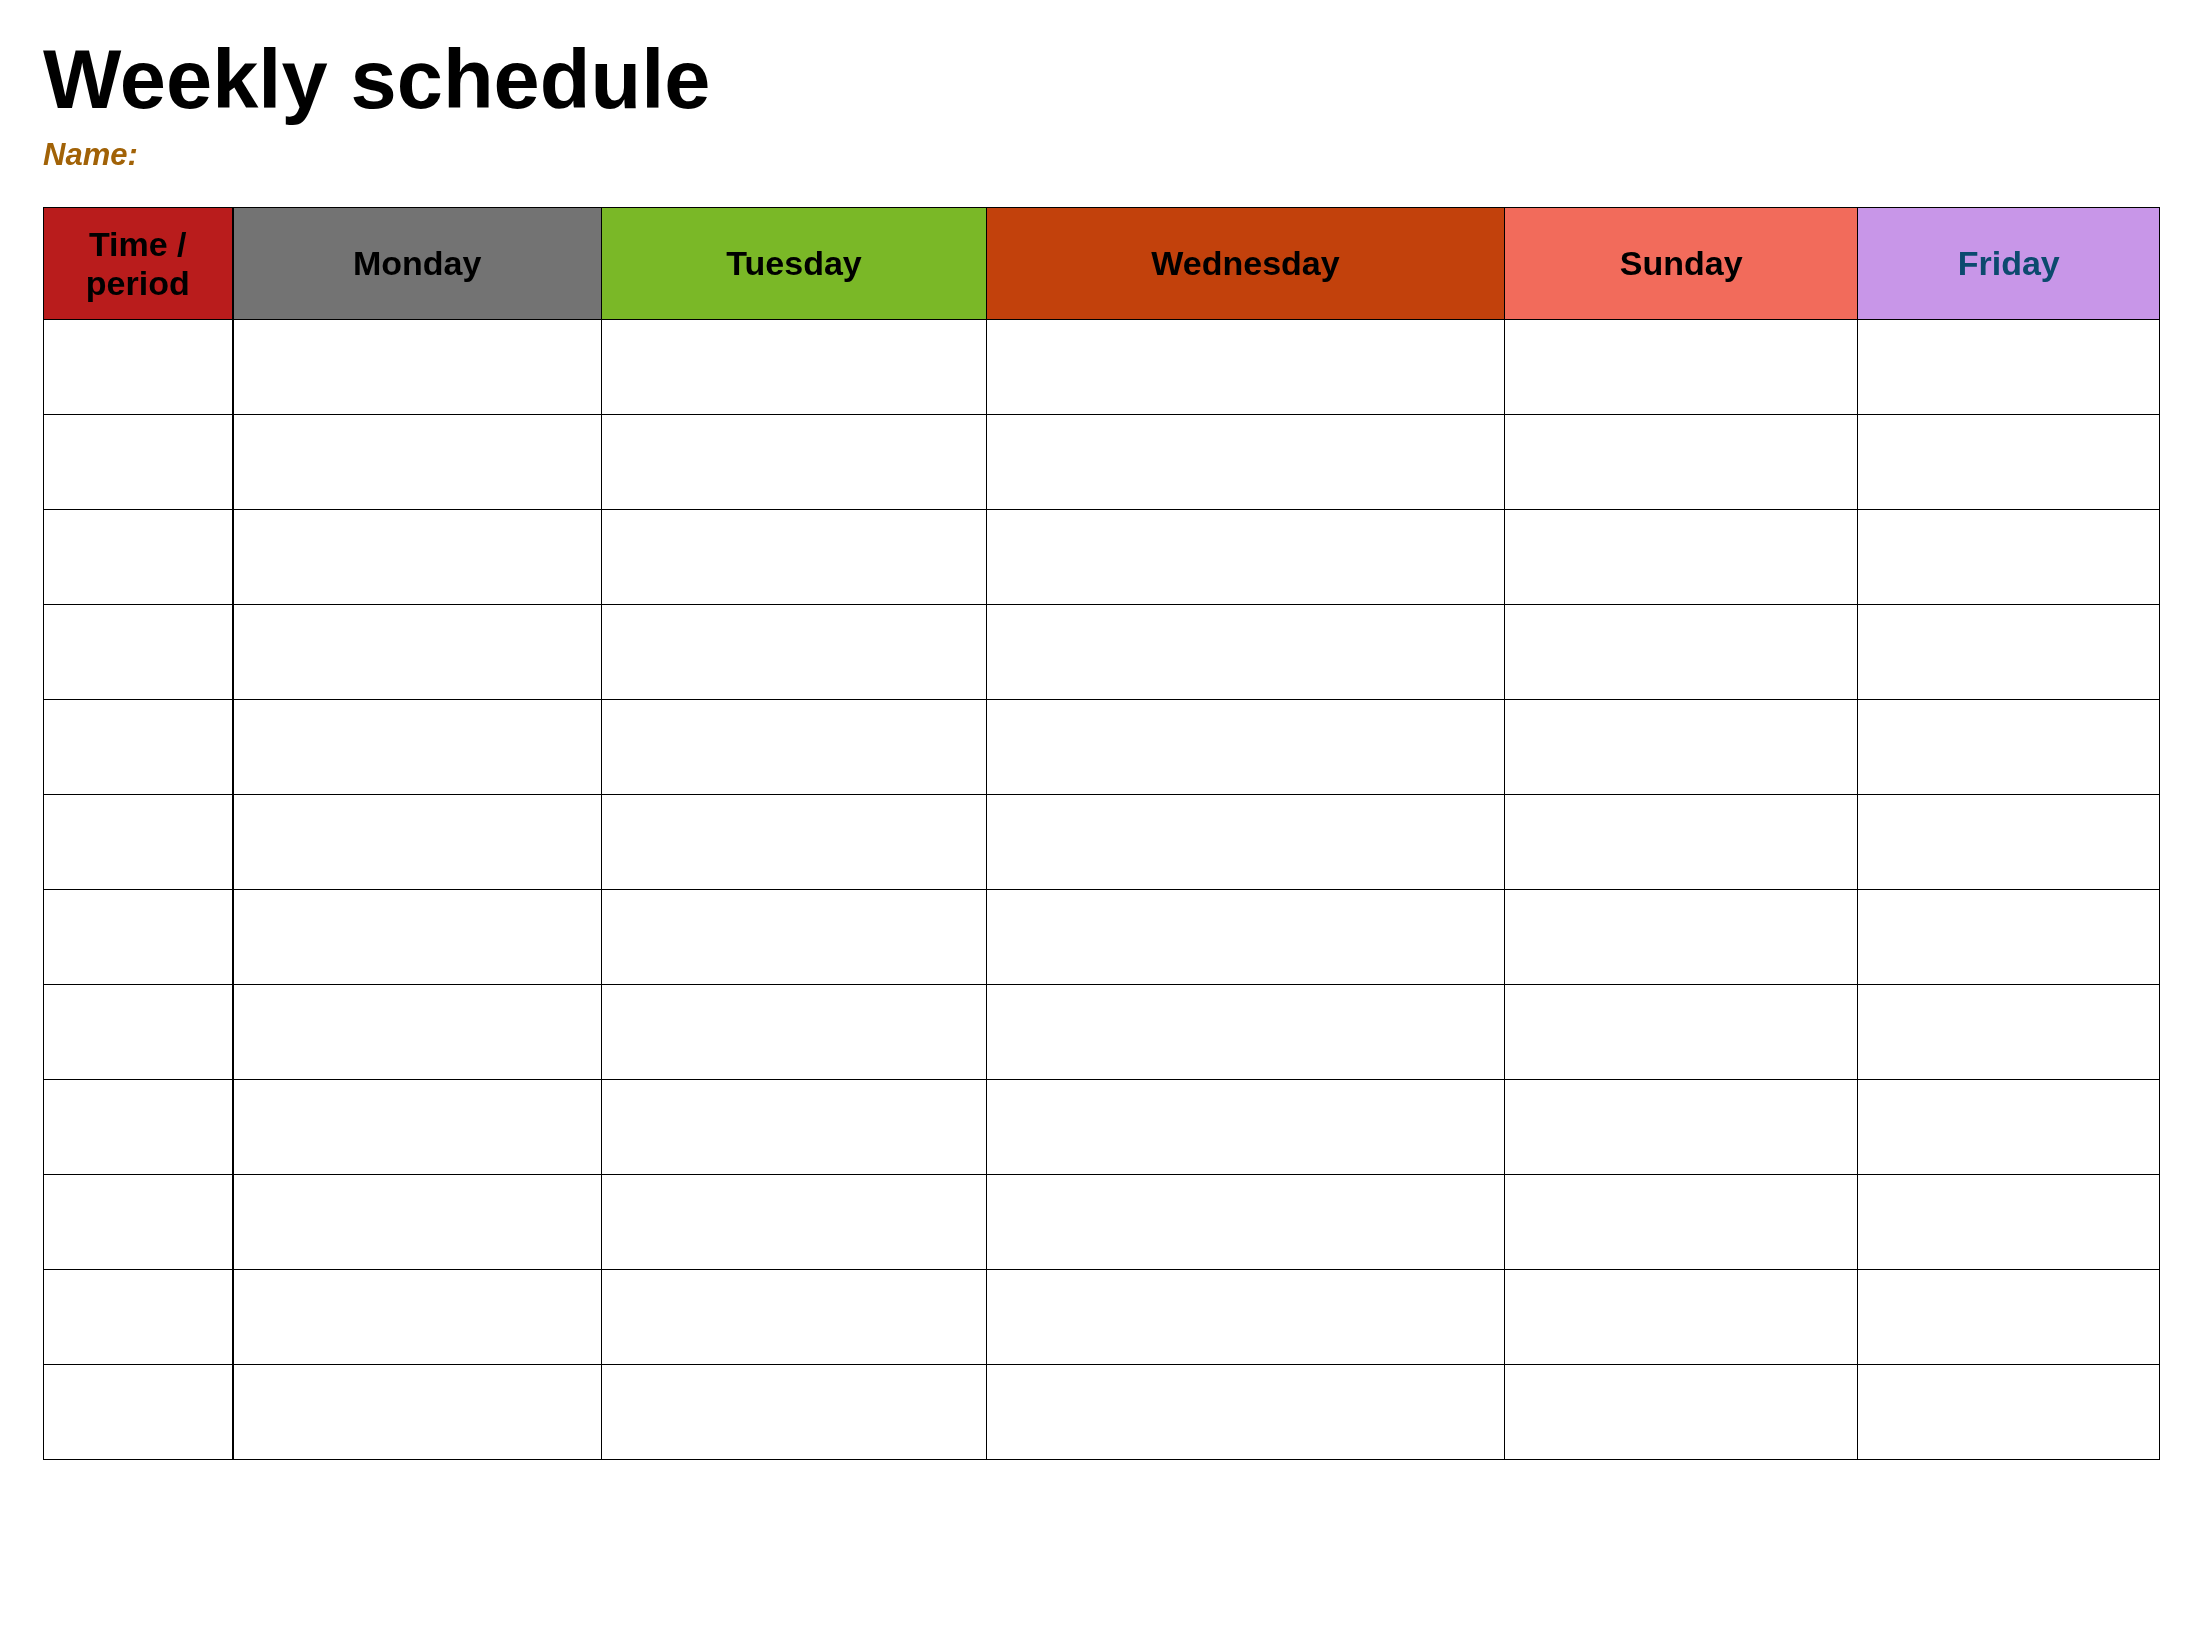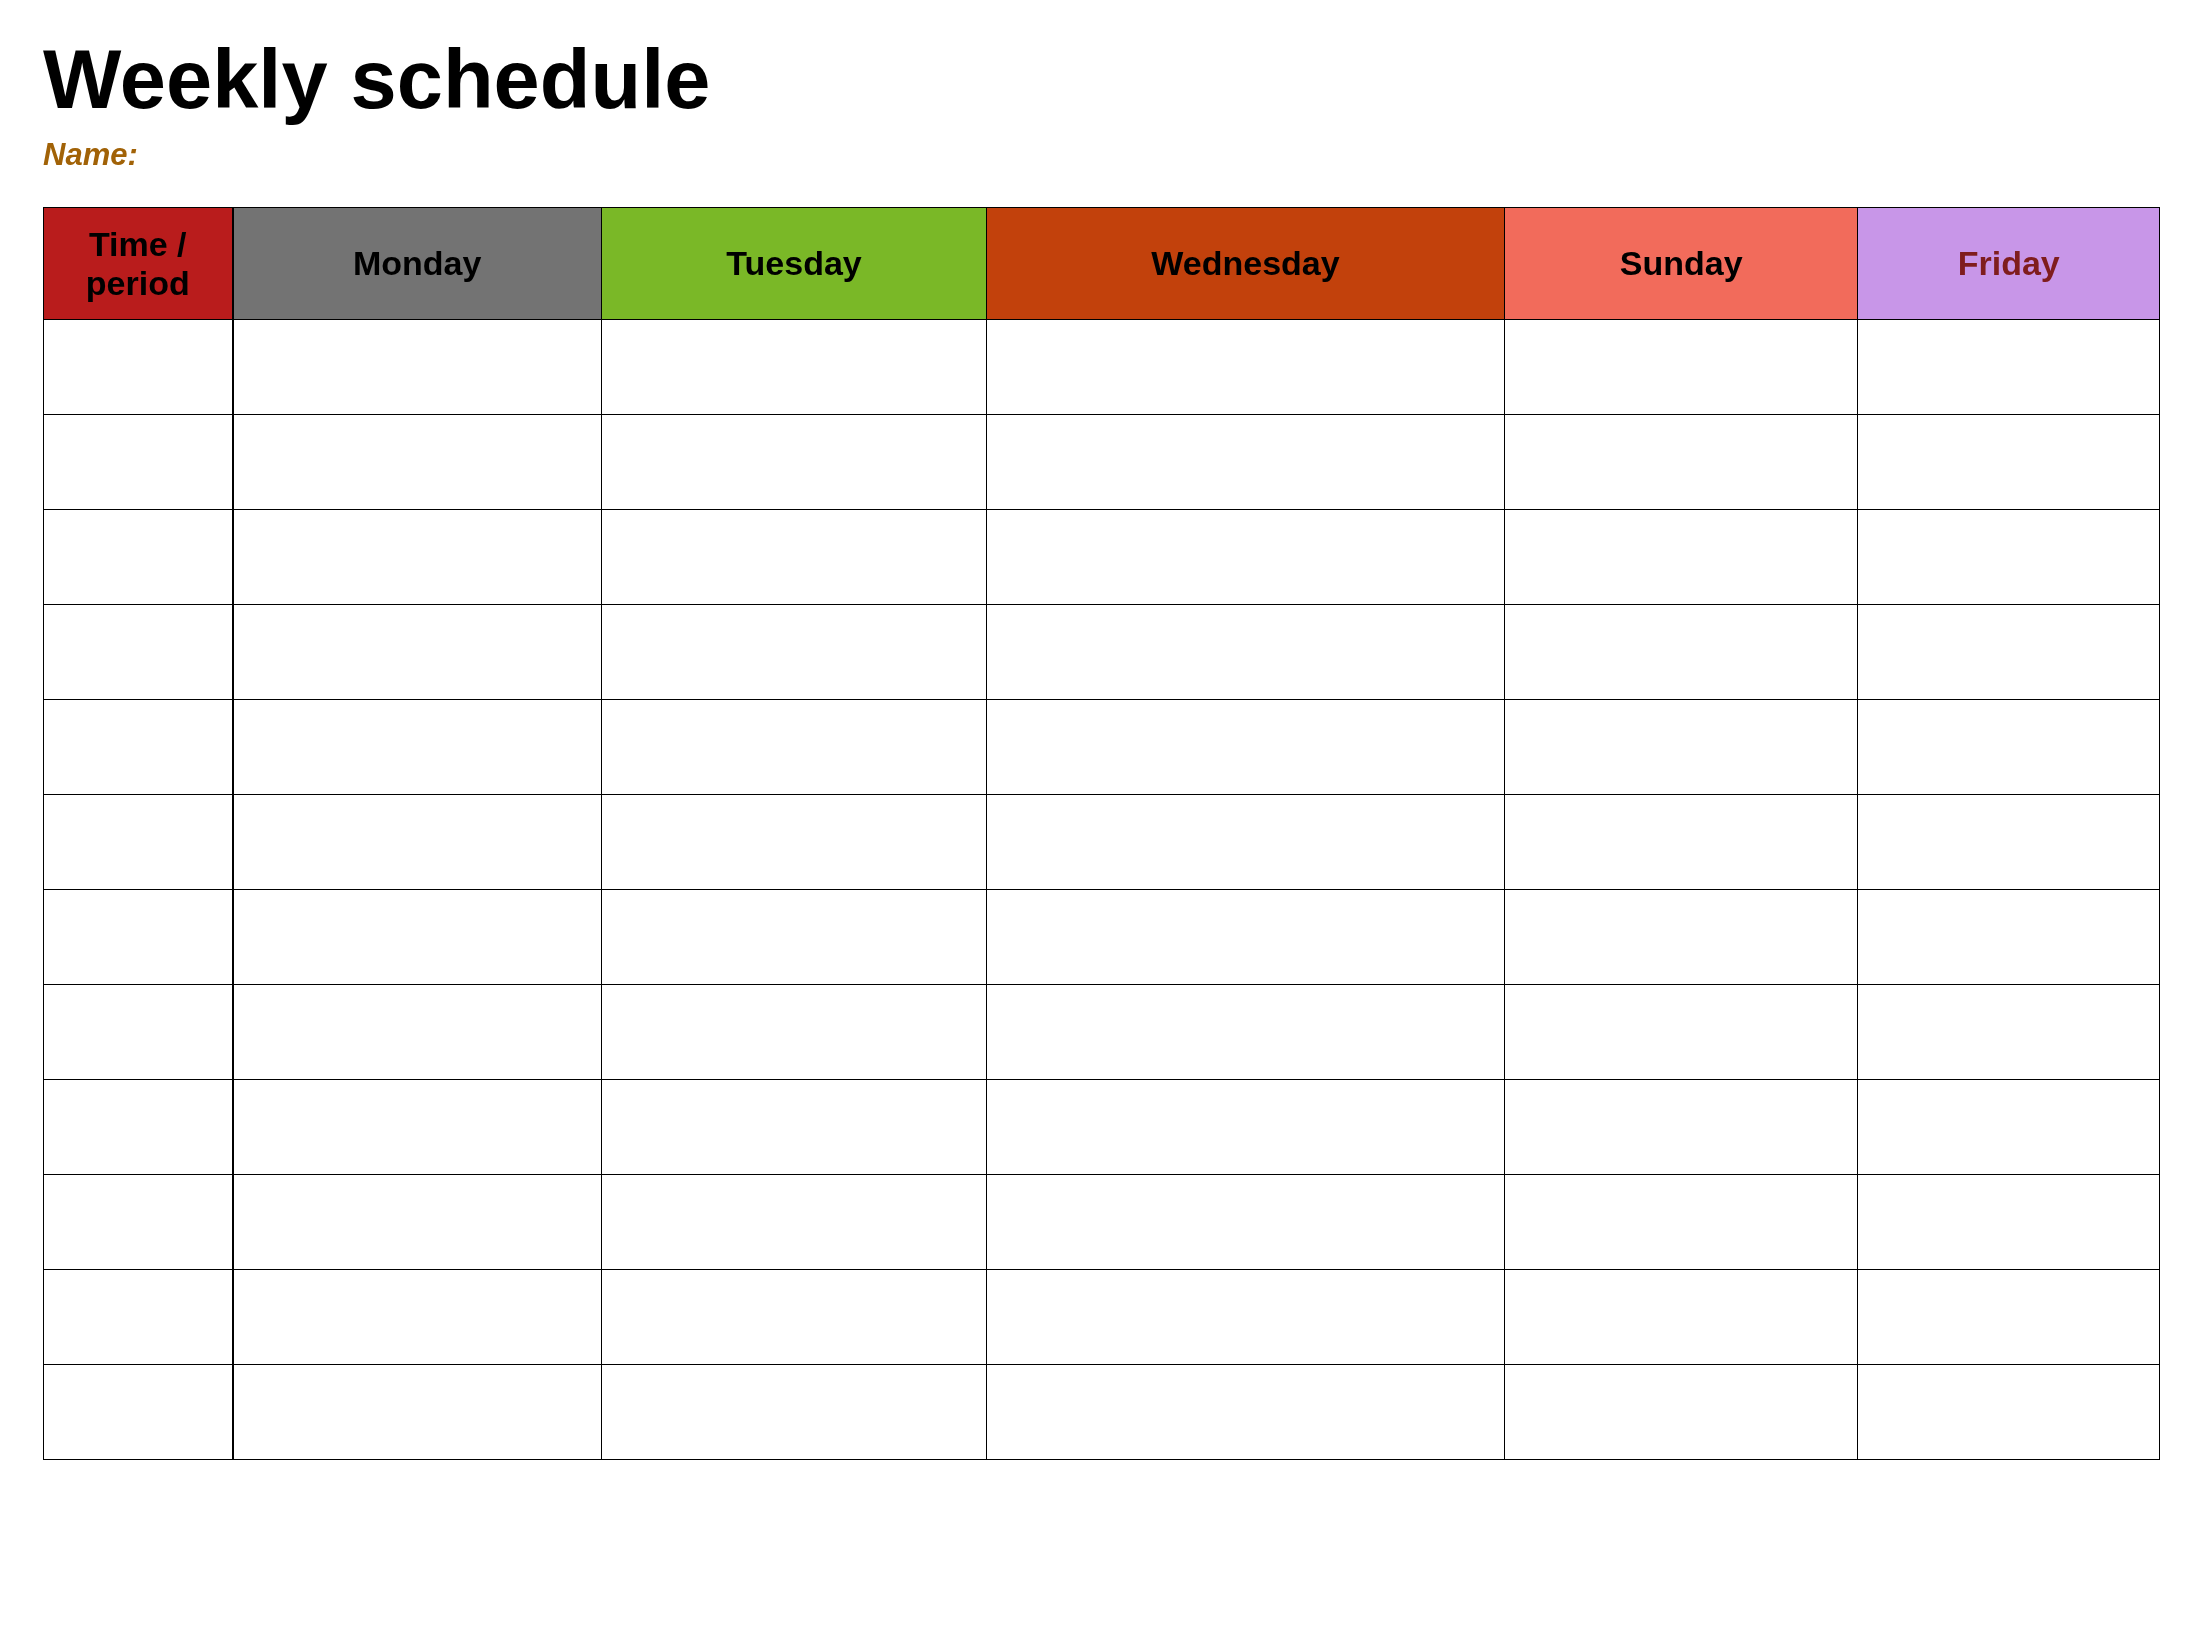--- a/index.html
+++ b/index.html
@@ -76,21 +76,21 @@
       color: #000000;
     }
 
     .col-thursday {
       background: #f26b5b;
       color: #000000;
     }
 
     .col-friday {
       background: #c896e8;
-      color: #7f1d1d;
+      color: #0c4a6e;
       margin-top: 28px;
     }
 
     .schedule-table td {
       background: #ffffff;
     }
 
     
     .schedule-table td:first-child,
     .schedule-table th:first-child {

